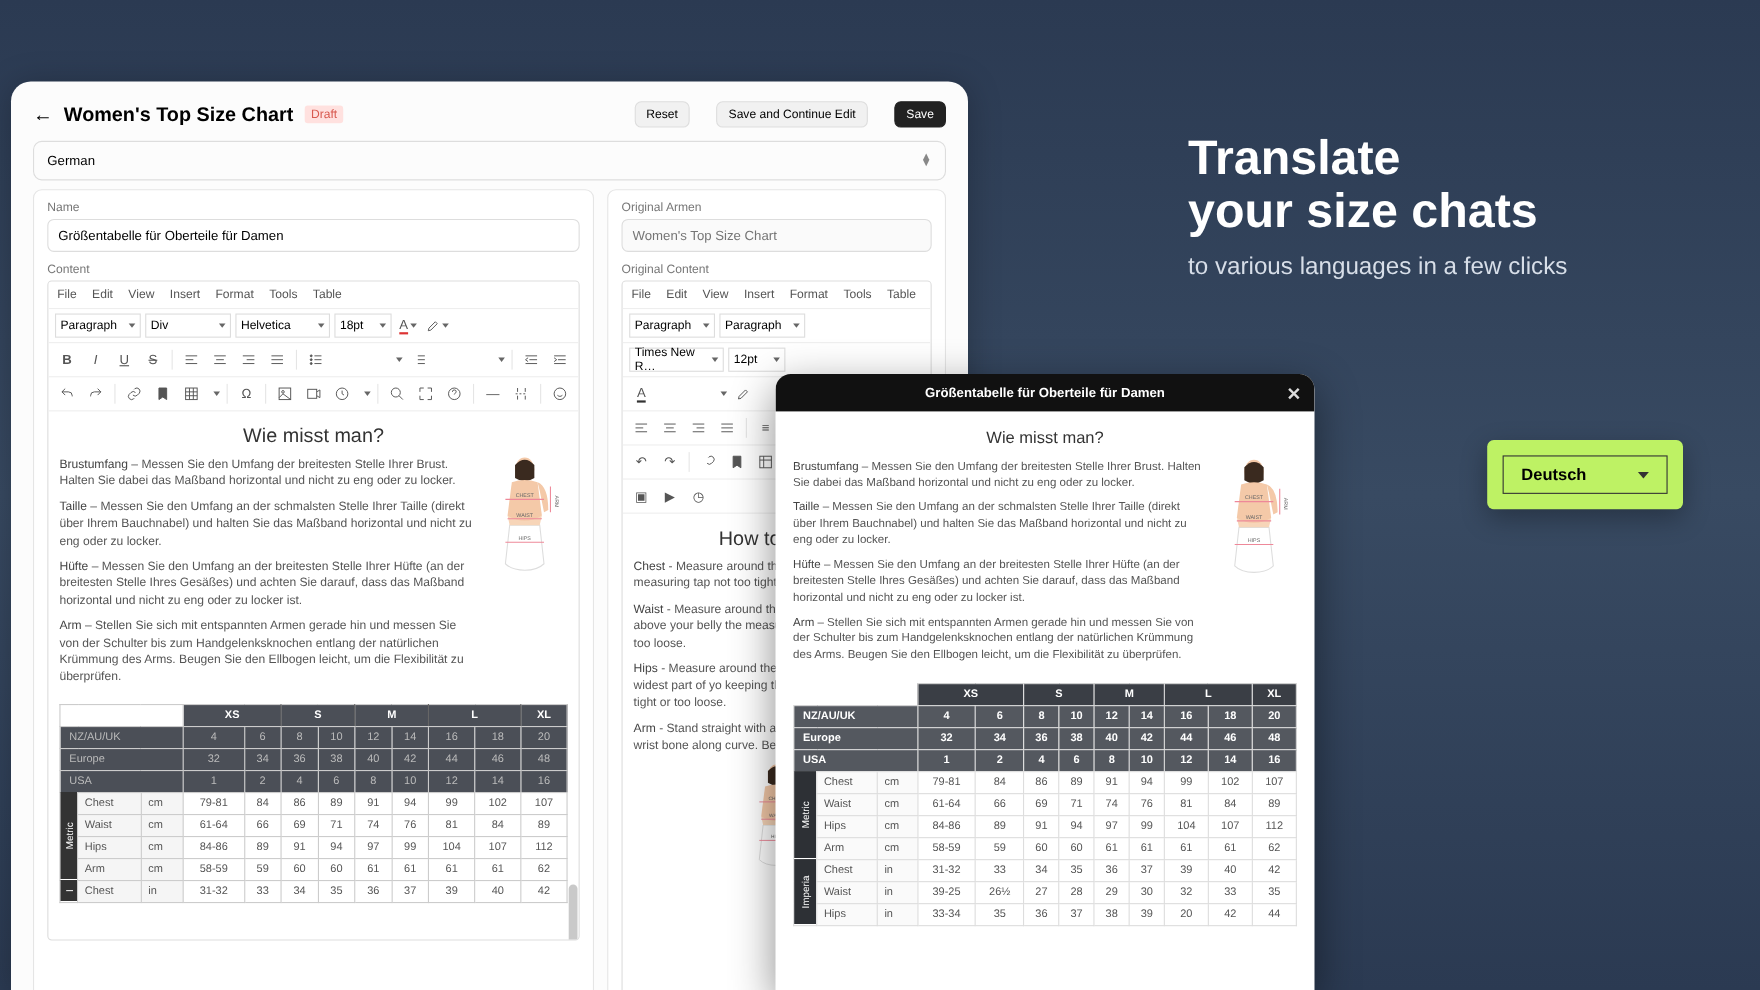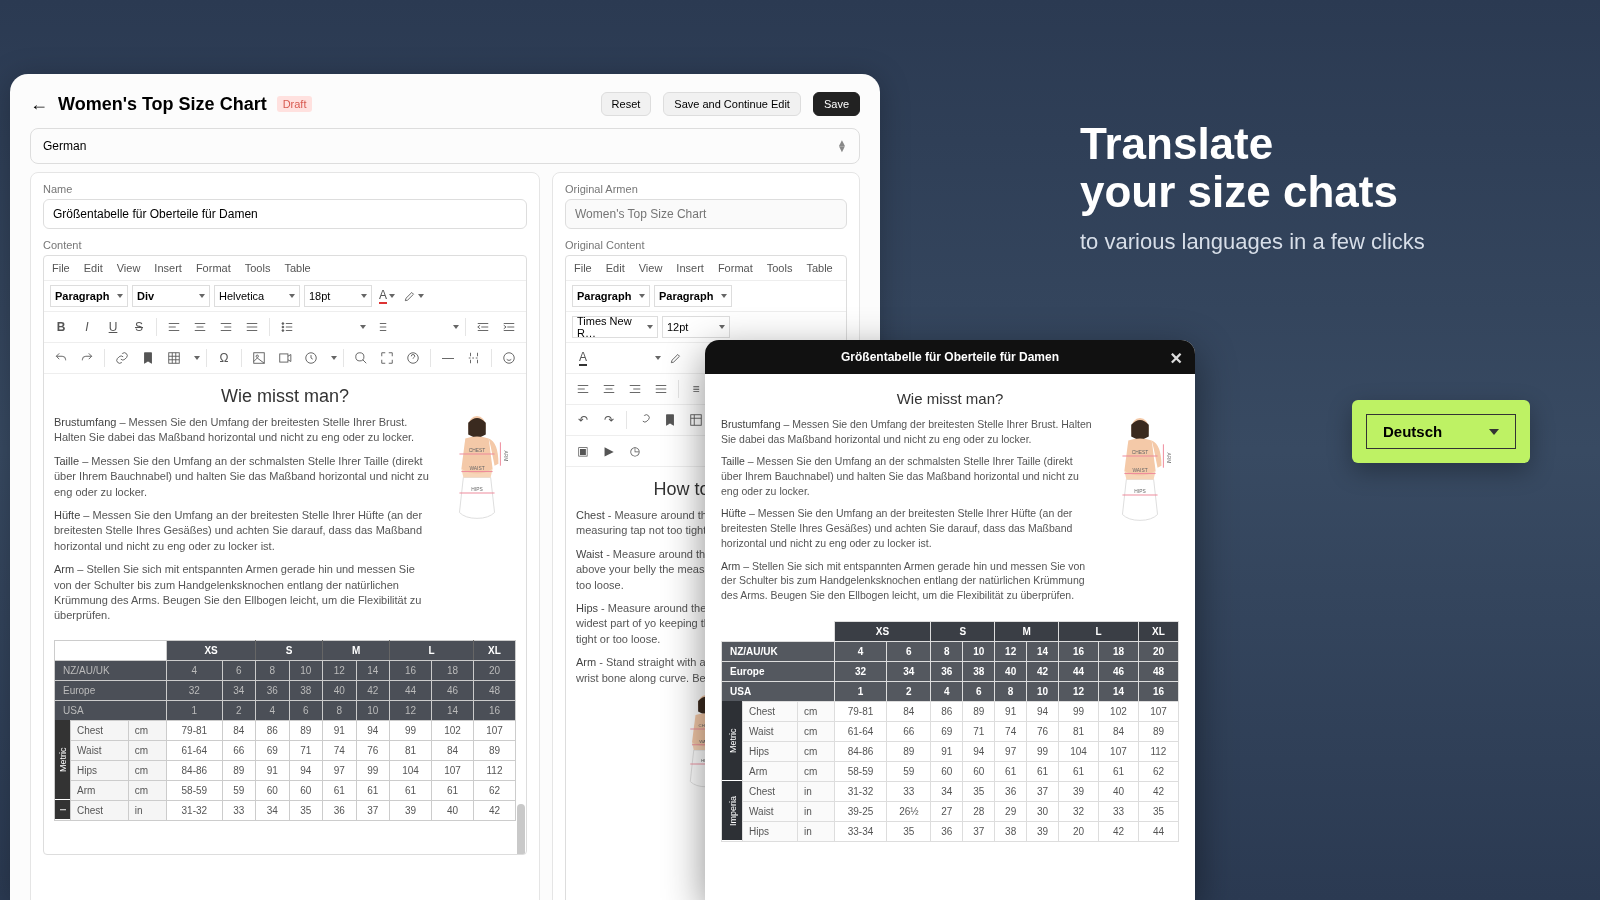--- a/index.html
+++ b/index.html
@@ -11,39 +11,39 @@
   .lang-select { border:1px solid #333; padding:8px 16px; width:150px; display:flex; justify-content:space-between; align-items:center; font-weight:600; font-size:15px; }
   .chev { width:0;height:0;border-left:5px solid transparent;border-right:5px solid transparent;border-top:6px solid #333; }
 
   
   .editor-window { position:absolute; left:10px; top:74px; width:870px; height:826px; background:#fcfcfc; border-radius:18px 18px 0 0; padding:18px 20px; overflow:hidden; z-index:10; box-shadow:0 4px 30px rgba(0,0,0,0.25);}
   .editor-header { display:flex; align-items:center; justify-content:space-between; margin-bottom:12px; }
   .editor-title-wrap { display:flex; align-items:center; gap:10px; }
   .back-arrow { font-size:18px; cursor:pointer; }
   .editor-title { font-weight:700; font-size:18px; }
   .draft-badge { background:#ffe1df; color:#d85a50; font-size:11px; padding:2px 6px; border-radius:3px; font-weight:500;}
-  .btns { display:flex; gap:12px; }
+  .btns { display:flex; gap:24px; }
   .btn { font-size:11px; padding:5px 10px; border-radius:6px; border:1px solid #ddd; background:#f1f1f1; cursor:pointer; }
   .btn-dark { background:#222; color:#fff; border-color:#222;}
   .lang-bar { border:1px solid #ddd; border-radius:8px; padding:10px 12px; font-size:12px; display:flex; justify-content:space-between; align-items:center; margin-bottom:8px; }
   .updn { font-size:10px; color:#888; line-height:6px;}
   .panels { display:flex; gap:12px; }
   .panel { border:1px solid #e5e5e5; border-radius:8px; padding:10px 12px; background:#fff; }
   .panel-left { flex: 0 0 510px; }
   .panel-right { flex: 1; }
   .field-label { font-size:11px; color:#777; margin-bottom:4px; }
   .text-input { width:100%; border:1px solid #ddd; border-radius:6px; padding:7px 9px; font-size:12px; margin-bottom:10px;}
   .text-input.readonly { color:#999; background:#fafafa; }
 
   
   .rte { border:1px solid #ddd; border-radius:4px; overflow:hidden; position:relative; }
   .rte-menubar { display:flex; gap:14px; padding:6px 8px; border-bottom:1px solid #eee; font-size:11px; color:#555;text-align:right;}
   .rte-tool-row { display:flex; gap:4px; padding:4px 6px; border-bottom:1px solid #eee; flex-wrap:wrap; align-items:center;}
   .rte-select { border:1px solid #ddd; font-size:11px; padding:2px 4px; display:flex; align-items:center; gap:4px; height:22px;}
-  .rte-select.sm{width:68px} .rte-select.md{width:78px;font-weight:bold;} .rte-select.lg{width:86px}
+  .rte-select.sm{width:52px} .rte-select.md{width:78px;} .rte-select.lg{width:86px}
   .chev-sm{ width:0;height:0;border-left:3px solid transparent;border-right:3px solid transparent;border-top:4px solid #666; margin-left:auto;}
   .tool-ico { width:22px; height:22px; display:flex; align-items:center; justify-content:center; font-size:12px; color:#555; border-radius:3px;}
   .tool-ico svg{width:14px;height:14px;stroke:#555;fill:none;stroke-width:1.5;}
   .tool-sep { width:1px; height:18px; background:#e5e5e5; margin:0 2px;}
   .rte-body { padding:10px; font-size:11px; color:#555; height:480px; overflow:hidden; position:relative;}
   .rte-body.short{height:460px;}
   .rte-h { text-align:center; font-size:18px; color:#333; font-weight:400; margin:2px 0 8px 0;}
   .rte-p { margin-bottom:8px; line-height:1.4; }
   .rte-p b { color:#444; font-weight:400; }
   .rte-content-cols { display:flex; gap:8px; }

